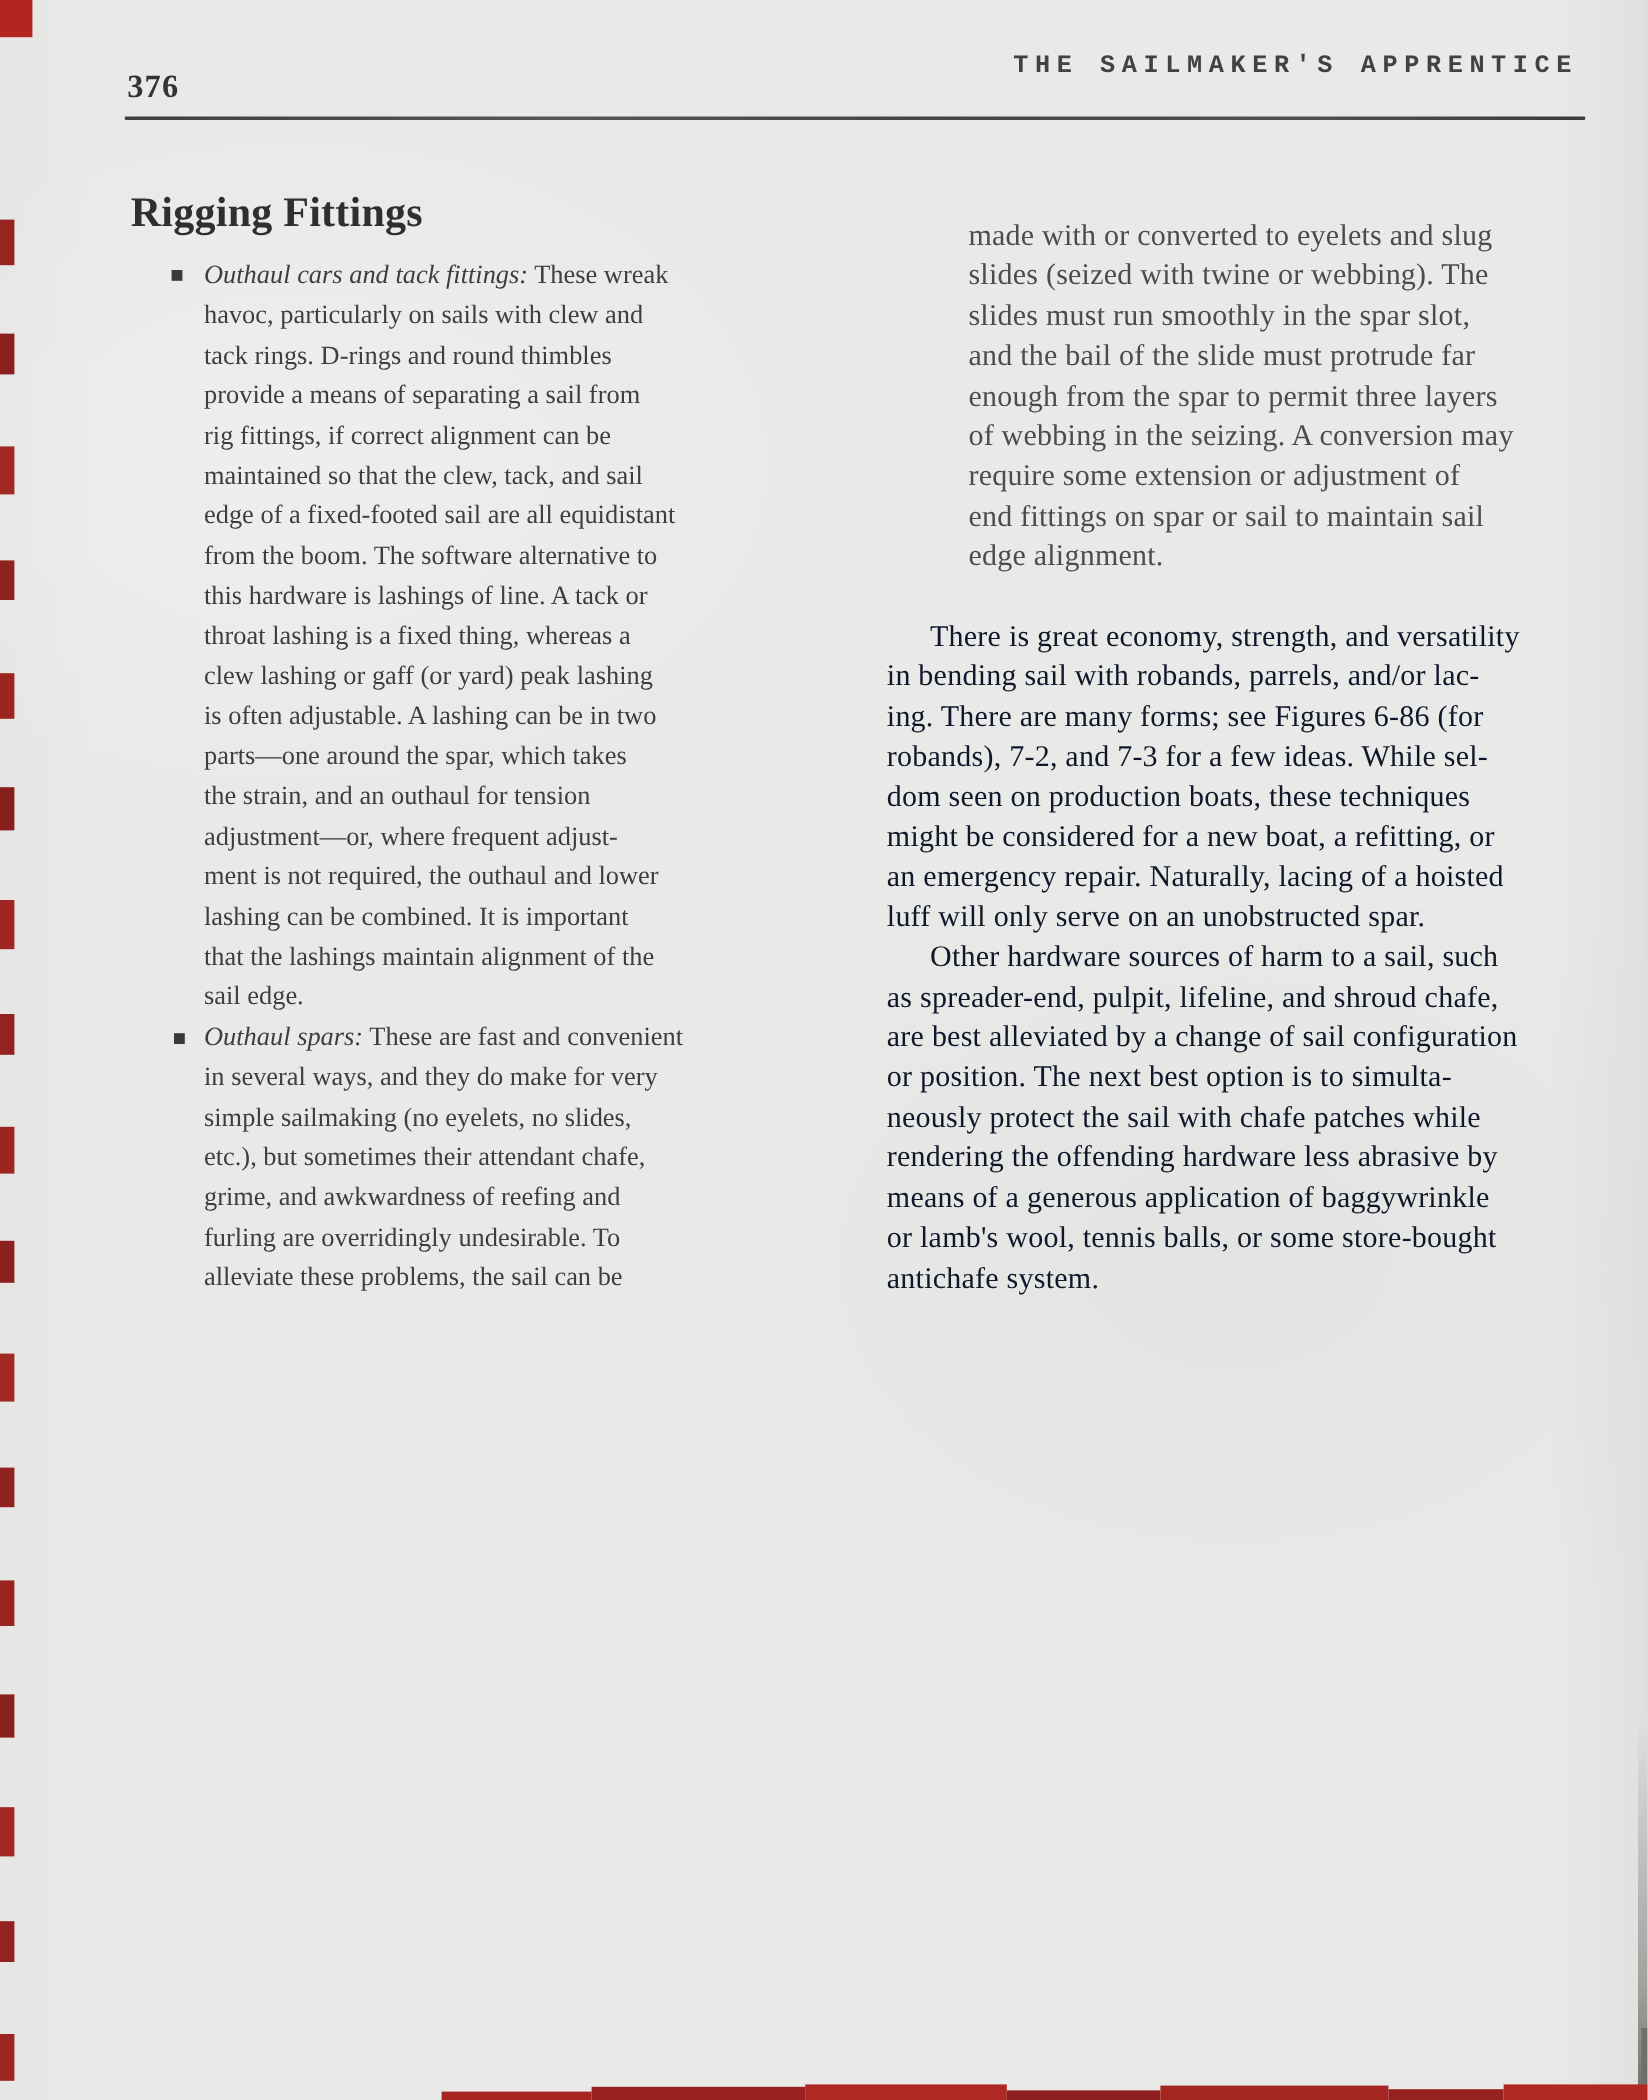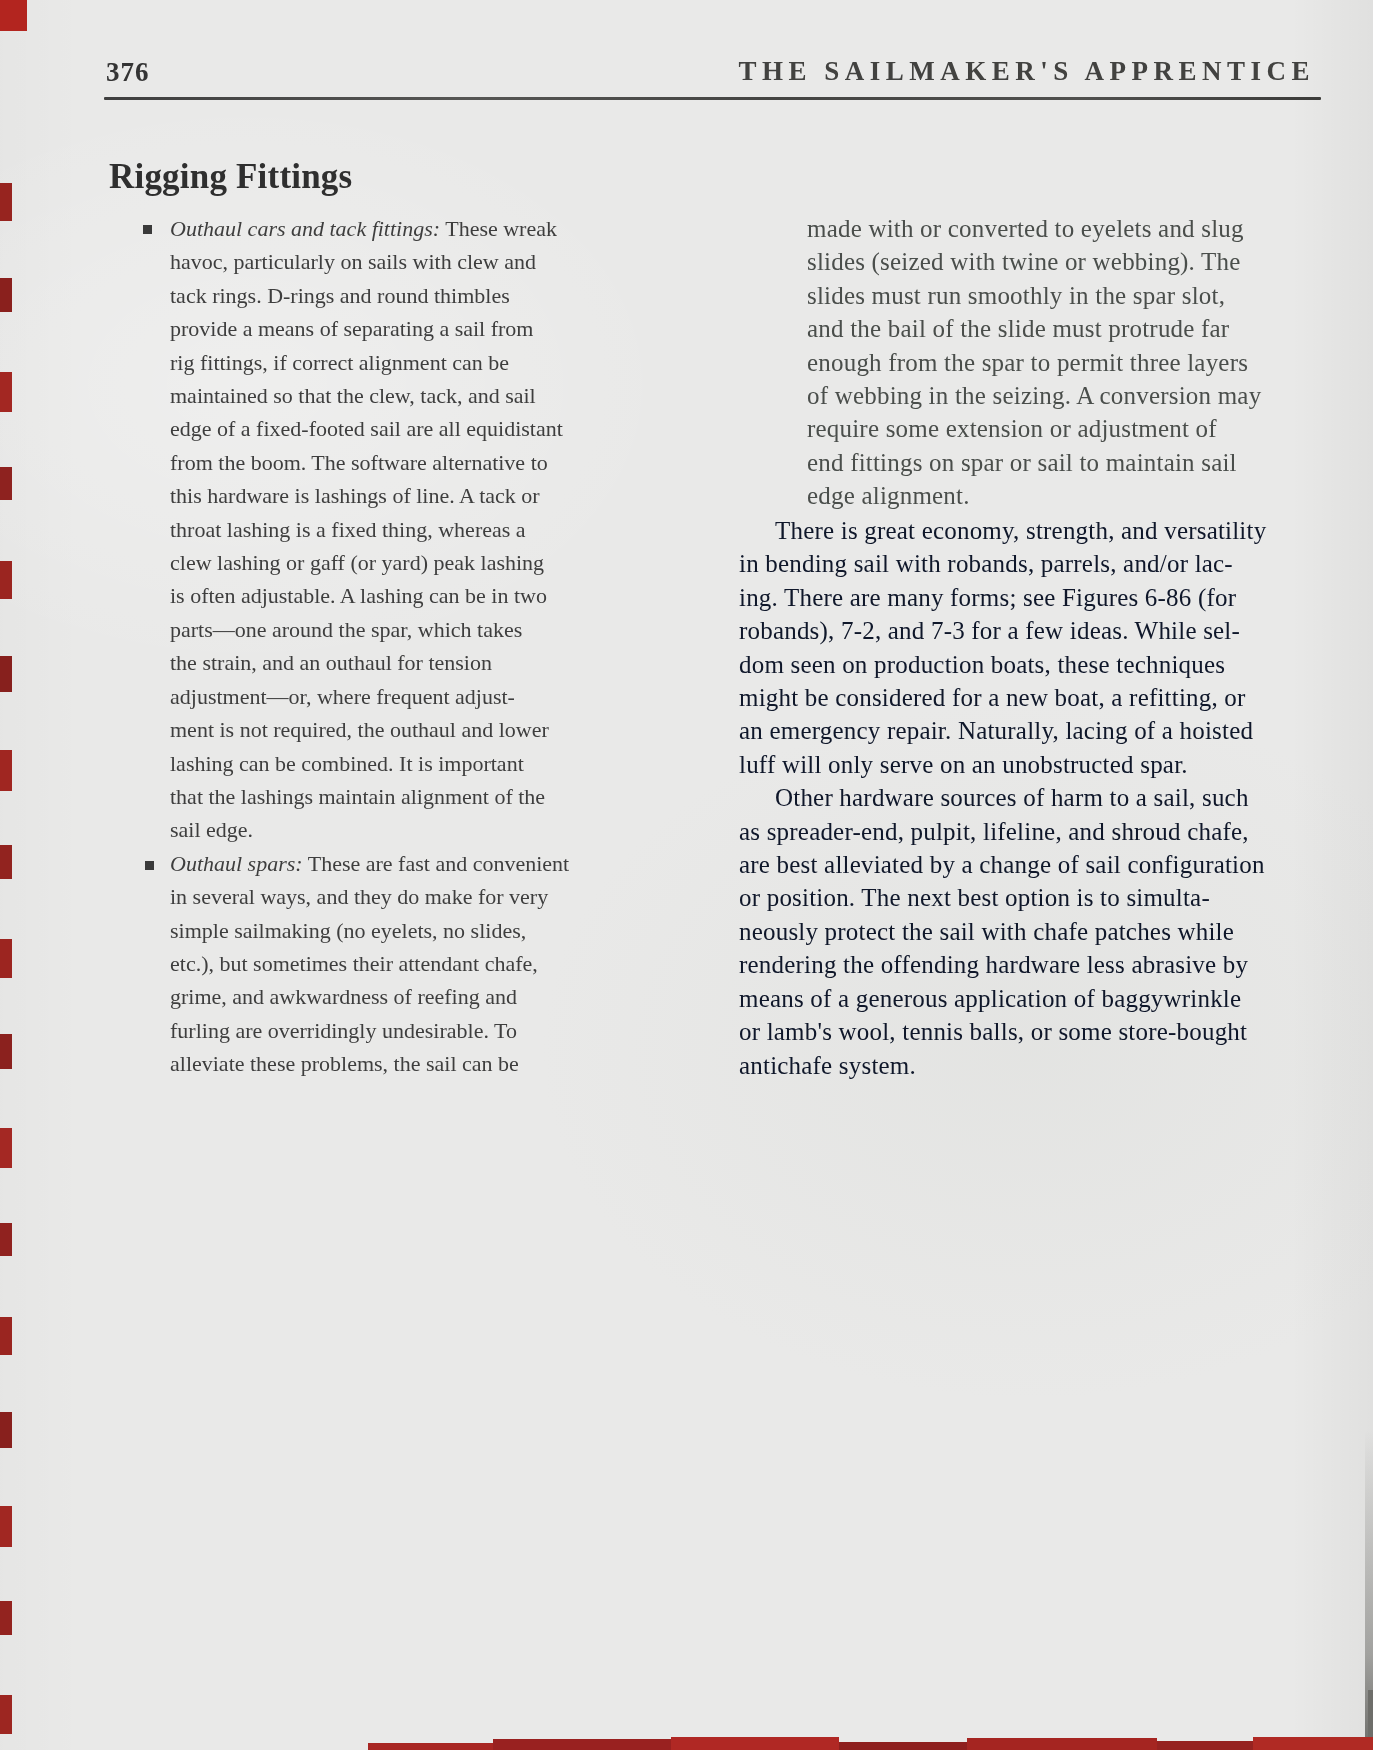--- a/index.html
+++ b/index.html
@@ -20,23 +20,23 @@
       radial-gradient(700px 500px at 75% 60%, rgba(210,212,208,0.25), rgba(210,212,208,0) 70%),
       linear-gradient(to right, rgba(0,0,0,0.015), rgba(0,0,0,0) 6%, rgba(0,0,0,0) 94%, rgba(0,0,0,0.04));
     pointer-events: none;
   }
   .pagenum {
     position: absolute; left: 106px; top: 57px;
     font-size: 27px; font-weight: bold; color: #343434;
     letter-spacing: 1px;
   }
   .runhead {
-    position: absolute; right: 58px; top: 56px;
-    font-size: 27px; font-weight: 600; color: #424240;
-    letter-spacing: 5.5px; white-space: nowrap;
+    position: absolute; right: 58px; top: 44px;
+    font-size: 21px; font-weight: 600; color: #424240;
+    letter-spacing: 5.5px; white-space: nowrap; font-family: Liberation Mono, monospace;
   }
   .headrule {
     position: absolute; left: 104px; top: 97px;
     width: 1217px; height: 3px;
     background: linear-gradient(to right, #3f3f3f, #565654 30%, #444442 55%, #50504e 80%, #3c3c3a);
     border-radius: 1px;
   }
   .heading {
     position: absolute; left: 109px; top: 157px;
     font-size: 35px; font-weight: bold; color: #2f2f2f;
@@ -49,21 +49,21 @@
   .bullet-text { white-space: pre-line; }
   .bullet-lead { font-style: italic; text-align: center; }
   .bullet-marker {
     position: absolute; width: 9px; height: 9px; background: #3a3a3a;
   }
   .bm1 { left: -27px; top: 13px; }
   .marker2-wrap { position: relative; }
   .rightcol-cont {
     position: absolute; left: 807px; top: 180px; width: 530px;
     font-size: 25px; line-height: 33.4px; color: #4a4e4b;
-    letter-spacing: 0.2px; white-space: pre-line; margin-top: 32px;
+    letter-spacing: 0.2px; white-space: pre-line;
   }
   .rightcol-paras {
     position: absolute; left: 739px; top: 514px; width: 600px;
     font-size: 25px; line-height: 33.4px; color: #0f172a;
     letter-spacing: 0.2px;
   }
   .para { white-space: pre-line; text-indent: 36px; margin: 0; }
   .scan-mark { position: absolute; }
   .edge-shade-right {
     position: absolute; right: 0; top: 1430px; width: 8px; height: 320px;

